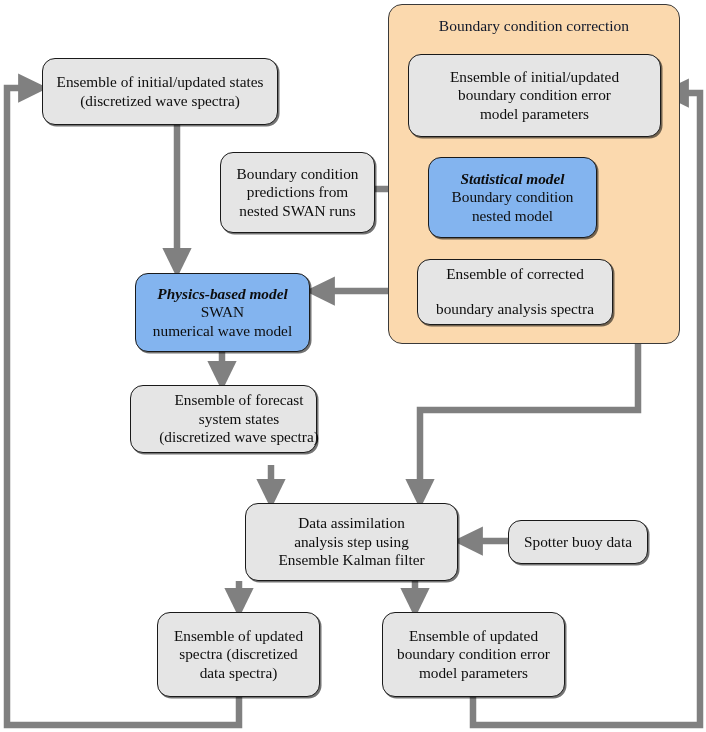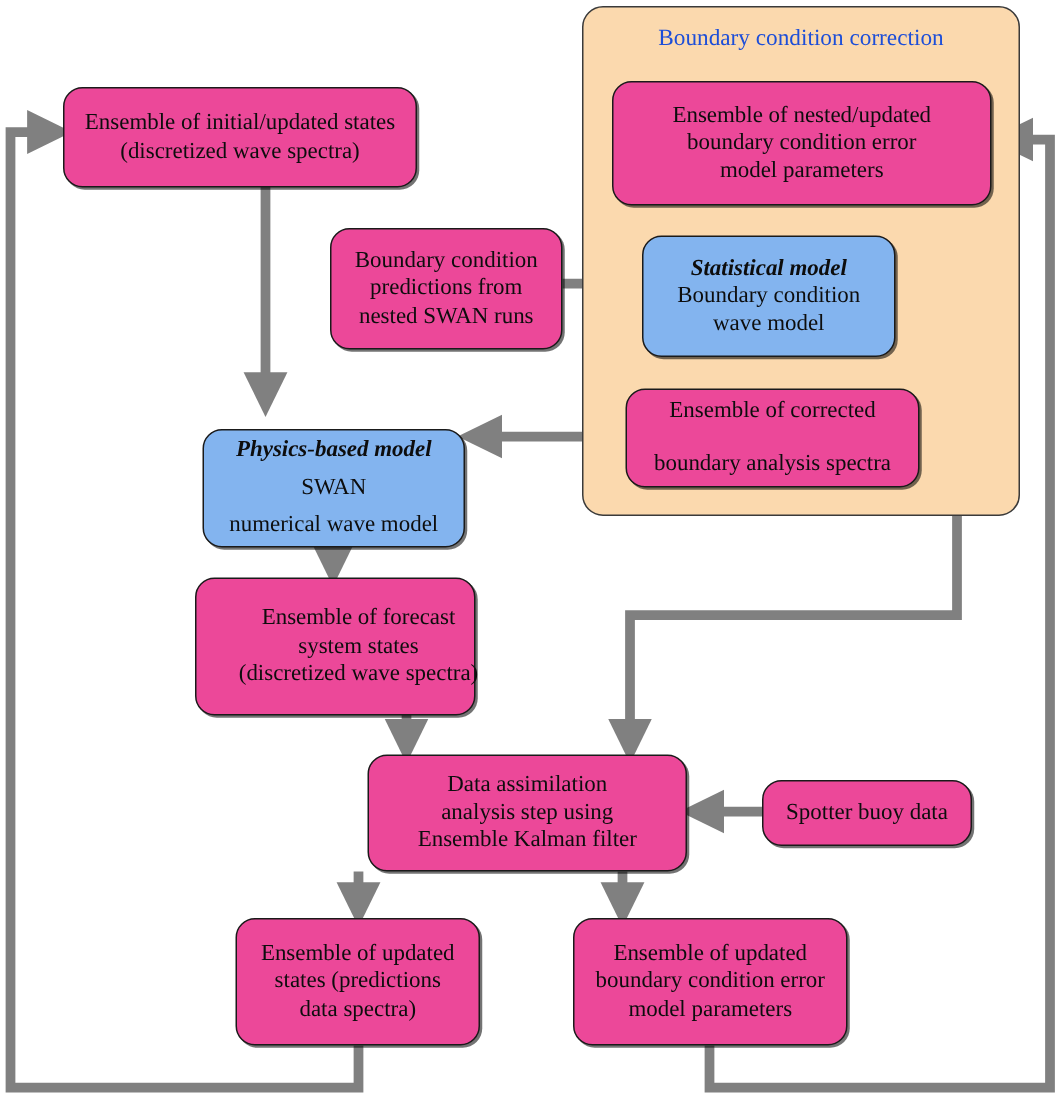--- a/index.html
+++ b/index.html
@@ -31,28 +31,28 @@
     border: 1px solid #3a3a3a;
     border-radius: 14px;
     box-sizing: border-box;
   }
   .panel-title {
     position: absolute;
     width: 100%;
     text-align: center;
     top: 12px;
     font-size: 15.5px;
-    color: #1d4ed8;
+    color: #0f172a;
   }
   .node {
     position: absolute;
     box-sizing: border-box;
     border: 1.6px solid #1a1a1a;
     border-radius: 13px;
-    background: #ec4899;
+    background: #e5e5e5;
     display: flex;
     flex-direction: column;
     align-items: center;
     justify-content: center;
     text-align: center;
     font-size: 15.3px;
     line-height: 1.22;
     color: #0d0d0d;
     padding: 4px 8px;
     box-shadow: 1.5px 1.5px 0px rgba(0,0,0,0.55);
@@ -113,67 +113,67 @@
   <div class="panel" style="left:388px; top:4px; width:292px; height:340px;">
     <div class="panel-title">Boundary condition correction</div>
   </div>
 
   <div class="node" style="left:42px; top:58px; width:236px; height:67px;">
     <span class="ln">Ensemble of initial/updated states</span>
     <span class="ln">(discretized wave spectra)</span>
   </div>
 
   <div class="node" style="left:408px; top:54px; width:253px; height:83px;">
-    <span class="ln">Ensemble of nested/updated</span>
+    <span class="ln">Ensemble of initial/updated</span>
     <span class="ln">boundary condition error</span>
     <span class="ln">model parameters</span>
   </div>
 
   <div class="node" style="left:220px; top:152px; width:155px; height:81px;">
     <span class="ln">Boundary condition</span>
     <span class="ln">predictions from</span>
     <span class="ln">nested SWAN runs</span>
   </div>
 
   <div class="node blue" style="left:428px; top:157px; width:169px; height:81px;">
     <span class="ln ttl">Statistical model</span>
     <span class="ln">Boundary condition</span>
-    <span class="ln">wave model</span>
+    <span class="ln">nested model</span>
   </div>
 
   <div class="node" style="left:417px; top:259px; width:196px; height:66px;gap:16px;">
     <span class="ln">Ensemble of corrected</span>
     <span class="ln">boundary analysis spectra</span>
   </div>
 
-  <div class="node blue" style="left:135px; top:286px; width:175px; height:79px;justify-content:space-between;">
+  <div class="node blue" style="left:135px; top:273px; width:175px; height:79px;">
     <span class="ln ttl">Physics-based model</span>
     <span class="ln">SWAN</span>
     <span class="ln">numerical wave model</span>
   </div>
 
-  <div class="node" style="left:130px; top:385px; width:187px; height:92px;padding-left:39px;">
+  <div class="node" style="left:130px; top:385px; width:187px; height:68px;padding-left:39px;">
     <span class="ln">Ensemble of forecast</span>
     <span class="ln">system states</span>
     <span class="ln">(discretized wave spectra)</span>
   </div>
 
   <div class="node" style="left:508px; top:520px; width:140px; height:44px;">
     <span class="ln">Spotter buoy data</span>
   </div>
 
   <div class="node" style="left:245px; top:503px; width:213px; height:78px;">
     <span class="ln">Data assimilation</span>
     <span class="ln">analysis step using</span>
     <span class="ln">Ensemble Kalman filter</span>
   </div>
 
   <div class="node" style="left:157px; top:612px; width:163px; height:85px;">
     <span class="ln">Ensemble of updated</span>
-    <span class="ln">states (predictions</span>
+    <span class="ln">spectra (discretized</span>
     <span class="ln">data spectra)</span>
   </div>
 
   <div class="node" style="left:382px; top:612px; width:183px; height:85px;">
     <span class="ln">Ensemble of updated</span>
     <span class="ln">boundary condition error</span>
     <span class="ln">model parameters</span>
   </div>
 
 </div>

